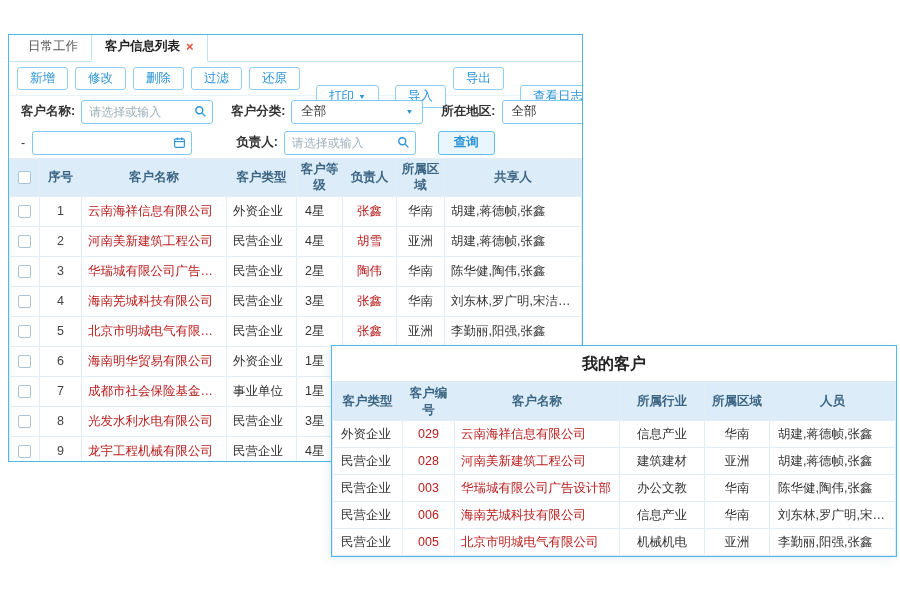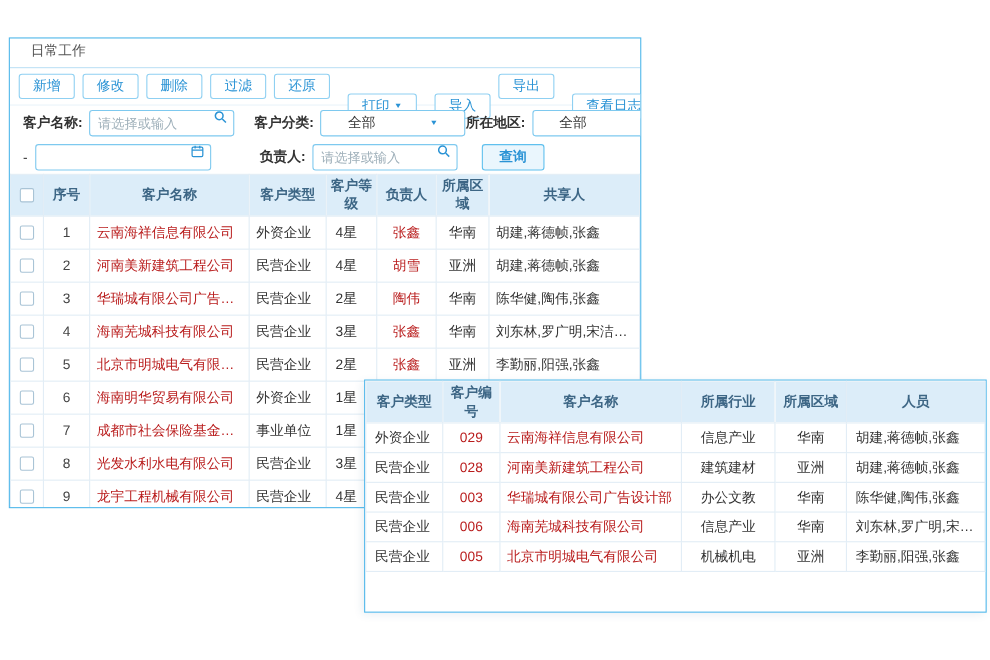--- a/index.html
+++ b/index.html
@@ -17,25 +17,25 @@
 
   
   .toolbar { height:34px; display:flex; align-items:center; padding:0 8px; gap:7px; border-bottom:1px solid #eaf3fa; }
   .btn { height:23px; padding:0 12px; background:#fff; border:1px solid #8fd0f2; border-radius:3px; color:#2a93d5; font-size:12.5px; display:inline-flex; align-items:center; gap:4px; cursor:pointer; font-family:inherit; white-space:nowrap; }
   .caret { font-size:8px; color:#2a93d5; transform:scaleY(.85); }
   .sep { margin-left:9px;margin-top:36px; }
 
   
   .frow { height:31px; display:flex; align-items:center; padding-left:12px; font-size:12.5px; color:#333; }
   .flabel { font-weight:bold; white-space:nowrap; }
-  .fbox { position:relative; display:inline-flex; align-items:flex-start; }
+  .fbox { position:relative; display:inline-flex; align-items:center; }
   .finput { height:24px; border:1px solid #7ec9ef; border-radius:3px; font-size:12px; color:#333; padding:0 24px 0 7px; font-family:inherit; outline:none; }
   .finput::placeholder { color:#9fb0ba; }
   .ficon { position:absolute; right:6px; width:13px; height:13px; cursor:pointer; }
-  .fselect { height:24px; width:132px; border:1px solid #7ec9ef; border-radius:3px; background:#fff; display:inline-flex; align-items:center; justify-content:space-between; padding:0 24px; cursor:pointer; flex:none; }
+  .fselect { height:24px; width:132px; border:1px solid #7ec9ef; border-radius:3px; background:#fff; display:inline-flex; align-items:center; justify-content:space-between; padding:0 9px; cursor:pointer; flex:none; }
   .query-btn { height:24px; padding:0 15px; background:#eaf6fd; border:1px solid #5fc0ee; border-radius:3px; color:#2a93d5; font-size:12.5px; font-weight:bold; cursor:pointer; font-family:inherit; }
 
   
   table { border-collapse:collapse; table-layout:fixed; font-size:12.5px; }
   .main-panel table { width:573px; }
   .my-panel table { width:564px; }
   th, td { border:1px solid #e2edf6; overflow:hidden; white-space:nowrap; text-overflow:ellipsis; }
   thead th { background:#dcedf9; color:#3d6685; font-weight:bold; height:36px; text-align:center; white-space:normal; line-height:1.3; padding:2px 3px; }
   .my-panel thead th { height:38px; }
   tbody td { height:30px; color:#333; background:#fff; }
@@ -59,20 +59,24 @@
 </style>
 </head>
 <body>
 
 <div class="stage">
 
   <section class="panel main-panel">
 
     <div class="tabbar">
       <div class="tab">日常工作</div>
+      <div class="tab active">
+        <span>客户信息列表</span>
+        <span class="tab-close">×</span>
+      </div>
     </div>
 
     <div class="toolbar">
       <button class="btn">新增</button>
       <button class="btn">修改</button>
       <button class="btn">删除</button>
       <button class="btn">过滤</button>
       <button class="btn">还原</button>
       <button class="btn sep">
         <span>打印</span>
@@ -91,21 +95,21 @@
           <svg class="ficon" viewBox="0 0 16 16">
             <circle cx="6.5" cy="6.5" r="4.3" fill="none" stroke="#2a93d5" stroke-width="1.7"></circle>
             <line x1="10" y1="10" x2="14" y2="14" stroke="#2a93d5" stroke-width="1.7"></line>
           </svg>
         </span>
         <span class="flabel" style="margin-left:18px">客户分类:</span>
         <span class="fselect" style="margin-left:6px">
           <span>全部</span>
           <span class="caret">▼</span>
         </span>
-        <span class="flabel" style="">所在地区:</span>
+        <span class="flabel" style="margin-left:18px">所在地区:</span>
         <span class="fselect" style="margin-left:6px">
           <span>全部</span>
 
         </span>
       </div>
       <div class="frow">
         <span>-</span>
         <span class="fbox" style="margin-left:7px">
           <input class="finput" style="width: 160px;">
           <svg class="ficon" viewBox="0 0 16 16">
@@ -239,20 +243,21 @@
             <td class="c-level">4星</td>
             <td class="c-owner link"></td>
             <td class="c-region"></td>
             <td class="c-shared"></td>
           </tr>
         </tbody>
     </table>
   </section>
 
   <section class="panel my-panel">
+    <div class="my-title">我的客户</div>
     <table>
       <colgroup>
         <col style="width:70px">
           <col style="width:52px">
           <col style="width:165px">
         <col style="width:85px">
           <col style="width:65px">
           <col>
       </colgroup>
       <thead>

